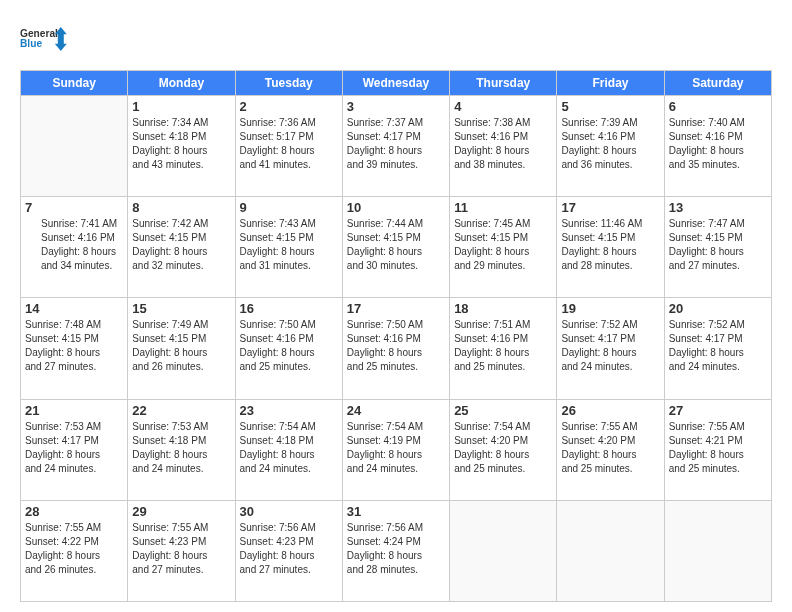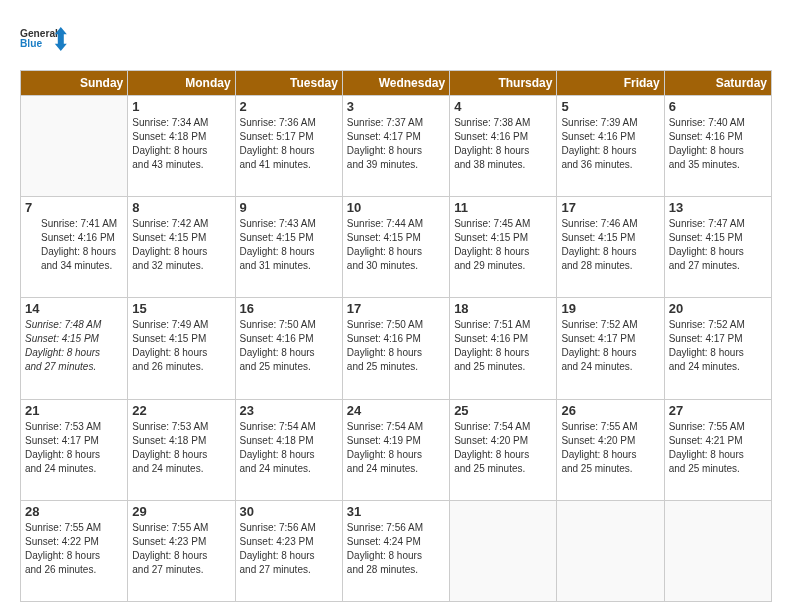--- a/index.html
+++ b/index.html
@@ -40,26 +40,26 @@
     .location-title {
       font-size: 15px;
       color: #555;
     }
     .calendar-table {
       width: 100%;
       border-collapse: collapse;
       flex: 1;
     }
     .calendar-table th {
-      background-color: #a16207;
+      background-color: #3b82f6;
       color: #fff;
       font-size: 12px;
       font-weight: bold;
       padding: 5px 4px;
-      text-align: right;
+      text-align: center;
       border: 1px solid #ccc;
     }
     .calendar-table td {
       border: 1px solid #ccc;
       vertical-align: top;
       padding: 3px 4px;
       font-size: 10px;
       color: #333;
       width: calc(100% / 7);
       height: 78px;
@@ -191,37 +191,37 @@
           </td>
           <td>
             <span class="day-number">11</span>
             <div class="day-info" style="white-space: pre-line;">Sunrise: 7:45 AM
 Sunset: 4:15 PM
 Daylight: 8 hours
 and 29 minutes.</div>
           </td>
           <td>
             <span class="day-number">17</span>
-            <div class="day-info" style="white-space: pre-line;">Sunrise: 7:46 AM
+            <div class="day-info" style="white-space: pre-line;">Sunrise: 11:46 AM
 Sunset: 4:15 PM
 Daylight: 8 hours
 and 28 minutes.</div>
           </td>
           <td>
             <span class="day-number">13</span>
             <div class="day-info" style="white-space: pre-line;">Sunrise: 7:47 AM
 Sunset: 4:15 PM
 Daylight: 8 hours
 and 27 minutes.</div>
           </td>
         </tr>
         <tr>
           <td>
             <span class="day-number">14</span>
-            <div class="day-info" style="white-space: pre-line; font-style: italic;">Sunrise: 7:48 AM
+            <div class="day-info" style="white-space: pre-line;">Sunrise: 7:48 AM
 Sunset: 4:15 PM
 Daylight: 8 hours
 and 27 minutes.</div>
           </td>
           <td>
             <span class="day-number">15</span>
             <div class="day-info" style="white-space: pre-line;">Sunrise: 7:49 AM
 Sunset: 4:15 PM
 Daylight: 8 hours
 and 26 minutes.</div>

